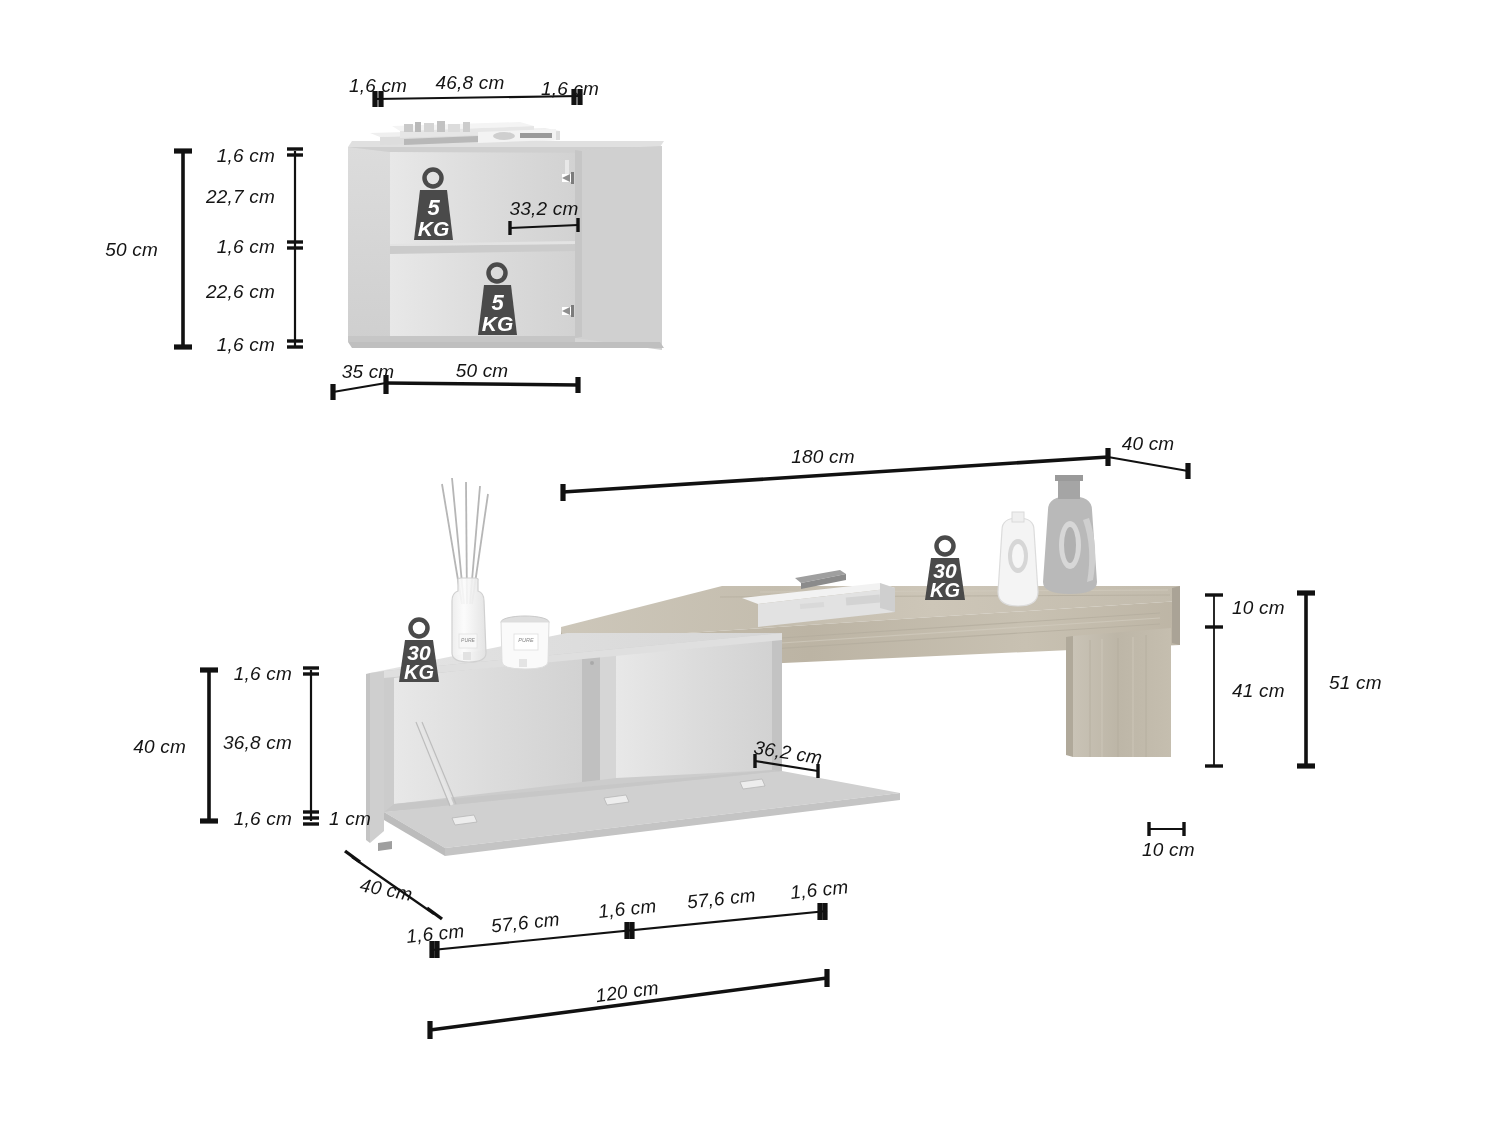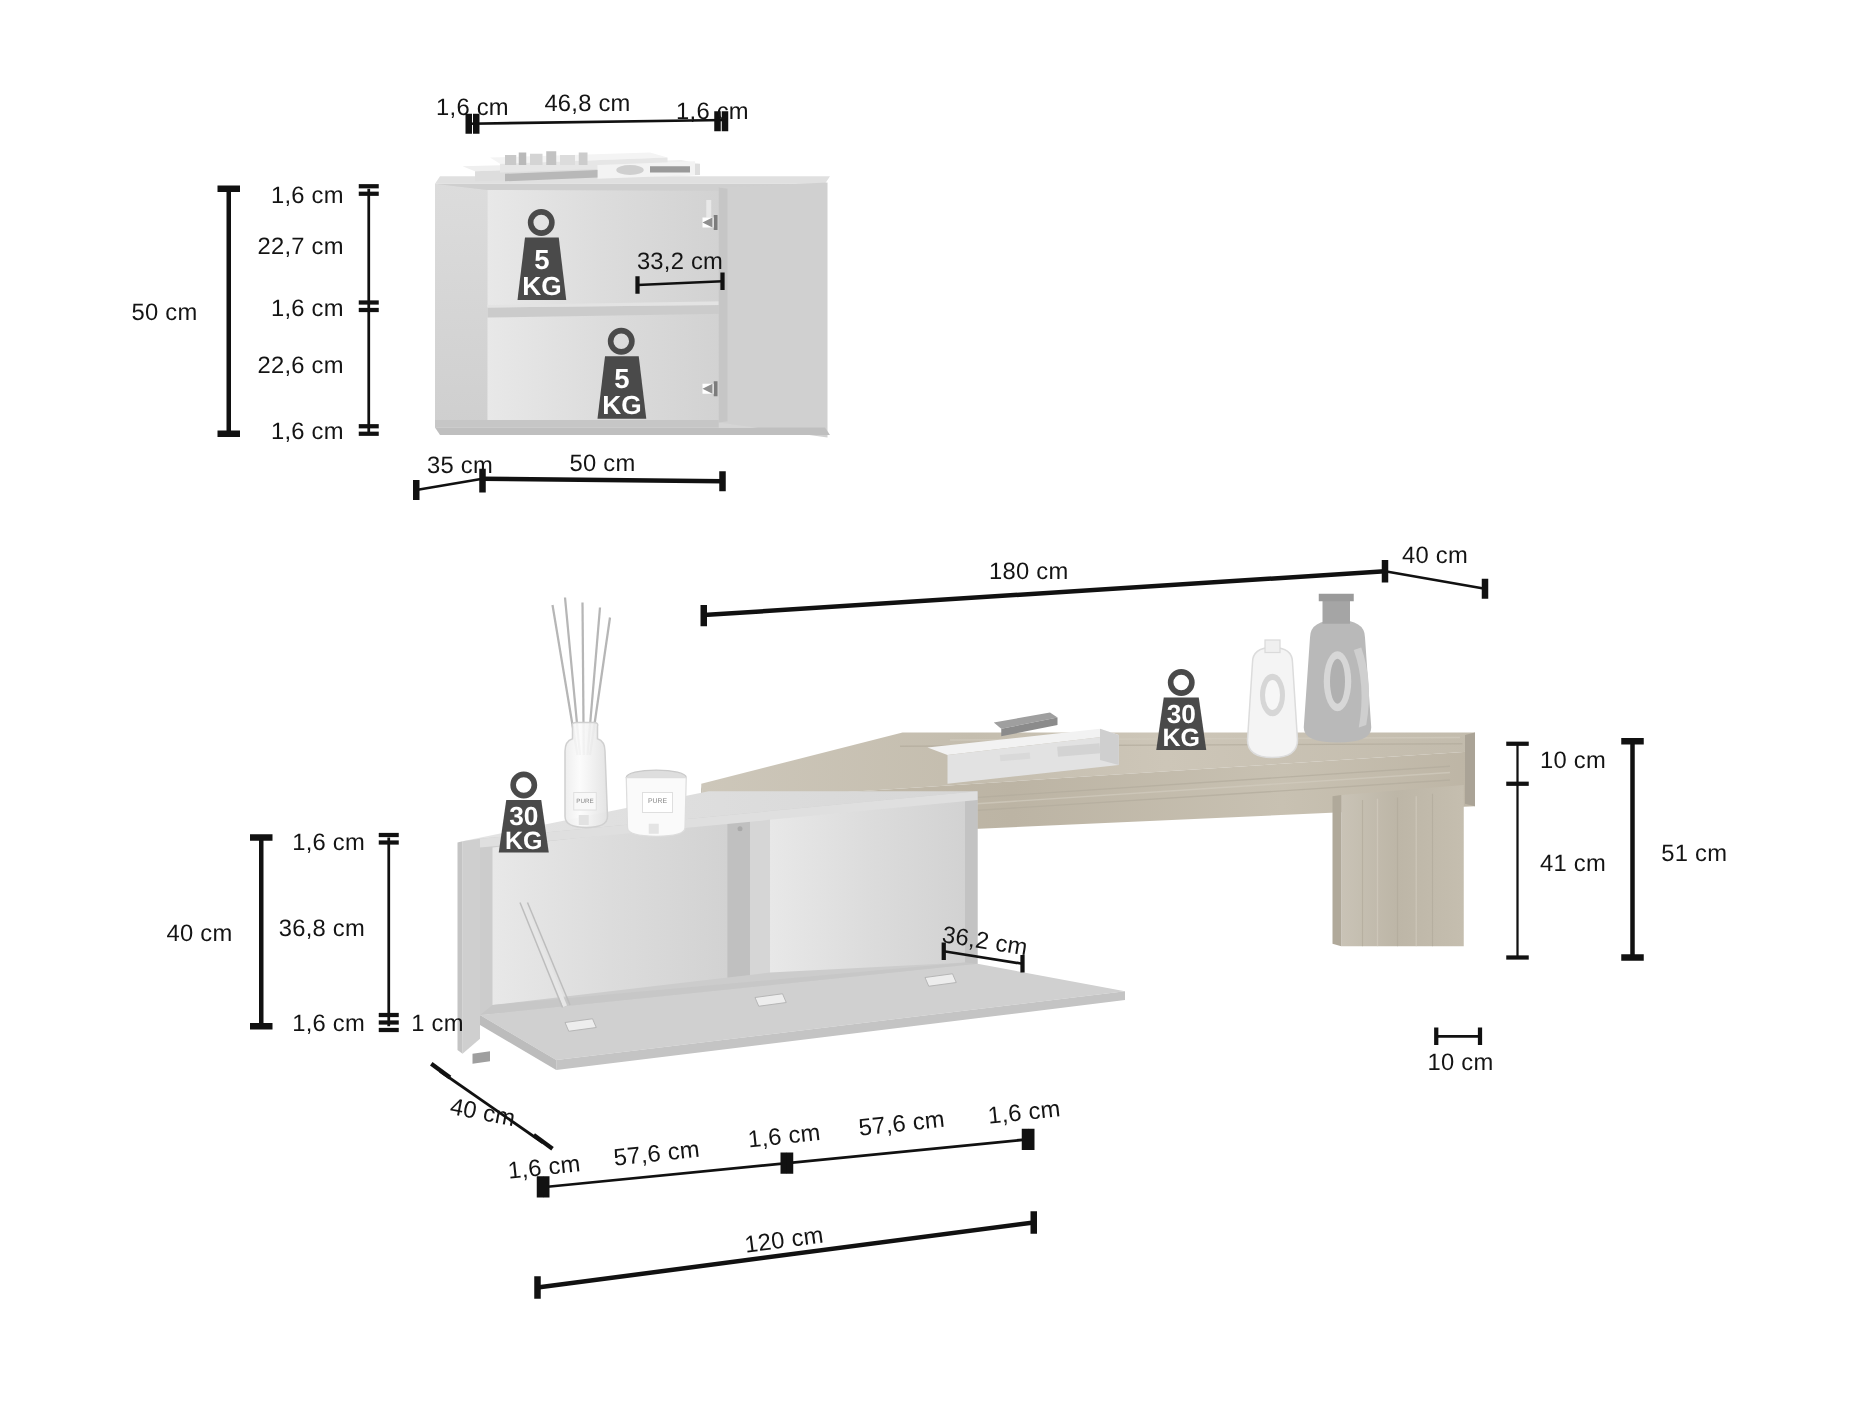--- a/index.html
+++ b/index.html
@@ -3,21 +3,21 @@
 <meta charset="utf-8">
 <style>
   html,body{margin:0;padding:0;background:#ffffff;}
   body{
     width:1500px;height:1125px;
     font-family:"Liberation Sans", sans-serif;
     color:#111;
     overflow:hidden;
     position:relative;
   }
-  #stage{position:absolute;inset:0;}
+  #stage{position:absolute;inset:0;font-style:italic;}
   svg.sheet{position:absolute;left:0;top:0;width:1500px;height:1125px;}
   .dimlabel{
     font-family:"Liberation Sans", sans-serif;
     font-size:19px;
     fill:#141414;
     letter-spacing:.2px;
   }
   .wline{stroke:#111;stroke-width:2.2;fill:none;stroke-linecap:butt;}
   .wline.thick{stroke-width:3.6;}
   .wline.thin{stroke-width:1.8;}

